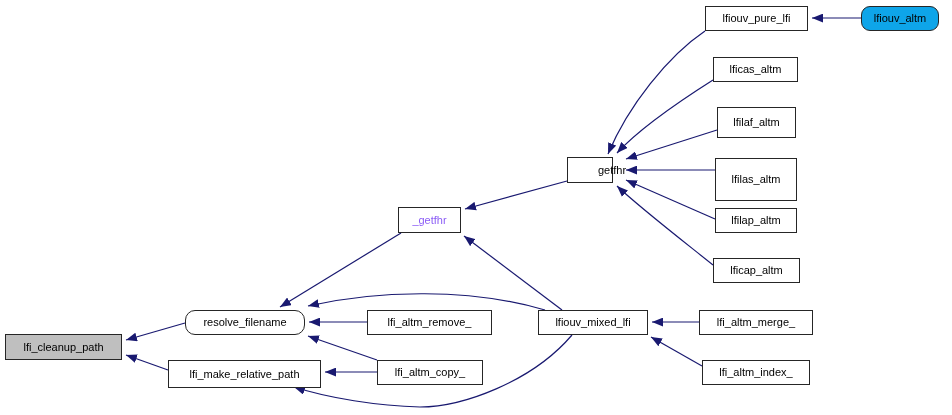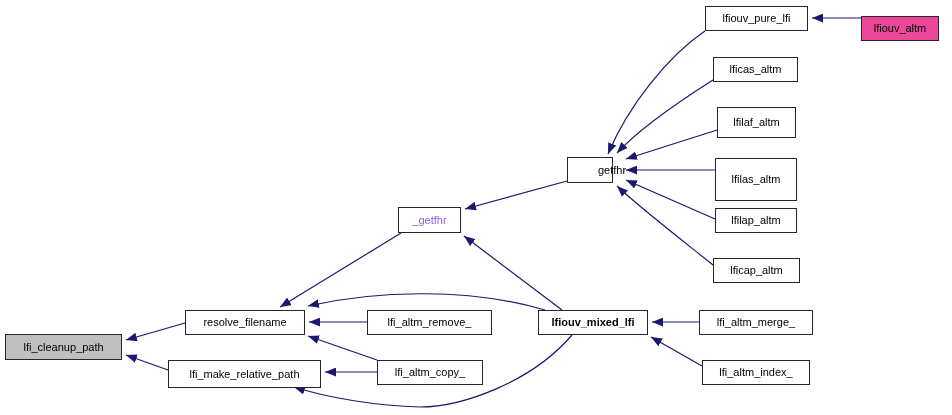--- a/index.html
+++ b/index.html
@@ -67,30 +67,30 @@
         <path class="edge" d="M377,372 L325,372" stroke="#191970" marker-end="url(#arrowhead)"></path>
         <path class="edge" d="M572,335 C532,382 462,407 420,407 C378,406 328,398 294,387" stroke="#191970" marker-end="url(#arrowhead)"></path>
         <path class="edge" d="M185,323 L126,340" stroke="#191970" marker-end="url(#arrowhead)"></path>
         <path class="edge" d="M168,370 L126,355" stroke="#191970" marker-end="url(#arrowhead)"></path>
         <path class="edge" d="M699,322 L652,322" stroke="#191970" marker-end="url(#arrowhead)"></path>
         <path class="edge" d="M702,366 L651,337" stroke="#191970" marker-end="url(#arrowhead)"></path>
       </g>
   </svg>
   <div>
       <div class="node highlight" style="left: 5px; top: 334px; width: 117px; height: 26px; border-color: rgb(38, 38, 38); background: rgb(191, 191, 191); color: rgb(0, 0, 0);">lfi_cleanup_path</div>
-      <div class="node" style="left: 185px; top: 310px; width: 120px; height: 25px; border-color: rgb(38, 38, 38); background: rgb(255, 255, 255); color: rgb(0, 0, 0);">resolve_filename</div>
+      <div class="node" style="left: 185px; top: 310px; width: 120px; height: 25px; border-color: rgb(38, 38, 38); background: rgb(255, 255, 255); color: rgb(0, 0, 0); border-radius: 10px;">resolve_filename</div>
       <div class="node" style="left: 168px; top: 360px; width: 153px; height: 28px; border-color: rgb(38, 38, 38); background: rgb(255, 255, 255); color: rgb(0, 0, 0);">lfi_make_relative_path</div>
       <div class="node" style="left: 367px; top: 310px; width: 125px; height: 25px; border-color: rgb(38, 38, 38); background: rgb(255, 255, 255); color: rgb(0, 0, 0);">lfi_altm_remove_</div>
       <div class="node" style="left: 377px; top: 360px; width: 106px; height: 25px; border-color: rgb(38, 38, 38); background: rgb(255, 255, 255); color: rgb(0, 0, 0);">lfi_altm_copy_</div>
       <div class="node" style="left: 398px; top: 207px; width: 63px; height: 26px; border-color: rgb(38, 38, 38); background: rgb(255, 255, 255); color: #8b5cf6; text-align: right;">_getfhr</div>
       <div class="node" style="left: 567px; top: 157px; width: 44px; height: 26px; border-color: rgb(38, 38, 38); background: rgb(255, 255, 255); color: rgb(0, 0, 0); padding-left: 44px;">getfhr</div>
-      <div class="node" style="left: 538px; top: 310px; width: 110px; height: 25px; border-color: rgb(38, 38, 38); background: rgb(255, 255, 255); color: rgb(0, 0, 0); font-weight: bold;">lfiouv_mixed_lfi</div>
+      <div class="node" style="left: 538px; top: 310px; width: 110px; height: 25px; border-color: rgb(38, 38, 38); background: rgb(255, 255, 255); color: rgb(0, 0, 0);">lfiouv_mixed_lfi</div>
       <div class="node" style="left: 699px; top: 310px; width: 114px; height: 25px; border-color: rgb(38, 38, 38); background: rgb(255, 255, 255); color: rgb(0, 0, 0);">lfi_altm_merge_</div>
       <div class="node" style="left: 702px; top: 360px; width: 108px; height: 25px; border-color: rgb(38, 38, 38); background: rgb(255, 255, 255); color: rgb(0, 0, 0);">lfi_altm_index_</div>
       <div class="node" style="left: 705px; top: 6px; width: 103px; height: 25px; border-color: rgb(38, 38, 38); background: rgb(255, 255, 255); color: rgb(0, 0, 0);">lfiouv_pure_lfi</div>
-      <div class="node" style="left: 861px; top: 16px; width: 78px; height: 25px; border-color: rgb(38, 38, 38); background: #ec4899; color: rgb(0, 0, 0);">lfiouv_altm</div>
+      <div class="node" style="left: 861px; top: 6px; width: 78px; height: 25px; border-color: rgb(38, 38, 38); background: #0ea5e9; color: rgb(0, 0, 0); border-radius: 9px;">lfiouv_altm</div>
       <div class="node" style="left: 713px; top: 57px; width: 85px; height: 25px; border-color: rgb(38, 38, 38); background: rgb(255, 255, 255); color: rgb(0, 0, 0);">lficas_altm</div>
       <div class="node" style="left: 717px; top: 107px; width: 79px; height: 31px; border-color: rgb(38, 38, 38); background: rgb(255, 255, 255); color: rgb(0, 0, 0);">lfilaf_altm</div>
       <div class="node" style="left: 715px; top: 158px; width: 82px; height: 43px; border-color: rgb(38, 38, 38); background: rgb(255, 255, 255); color: rgb(0, 0, 0);">lfilas_altm</div>
       <div class="node" style="left: 715px; top: 208px; width: 82px; height: 25px; border-color: rgb(38, 38, 38); background: rgb(255, 255, 255); color: rgb(0, 0, 0);">lfilap_altm</div>
       <div class="node" style="left: 713px; top: 258px; width: 87px; height: 25px; border-color: rgb(38, 38, 38); background: rgb(255, 255, 255); color: rgb(0, 0, 0);">lficap_altm</div>
     </div>
 </div>
 
 </body></html>

